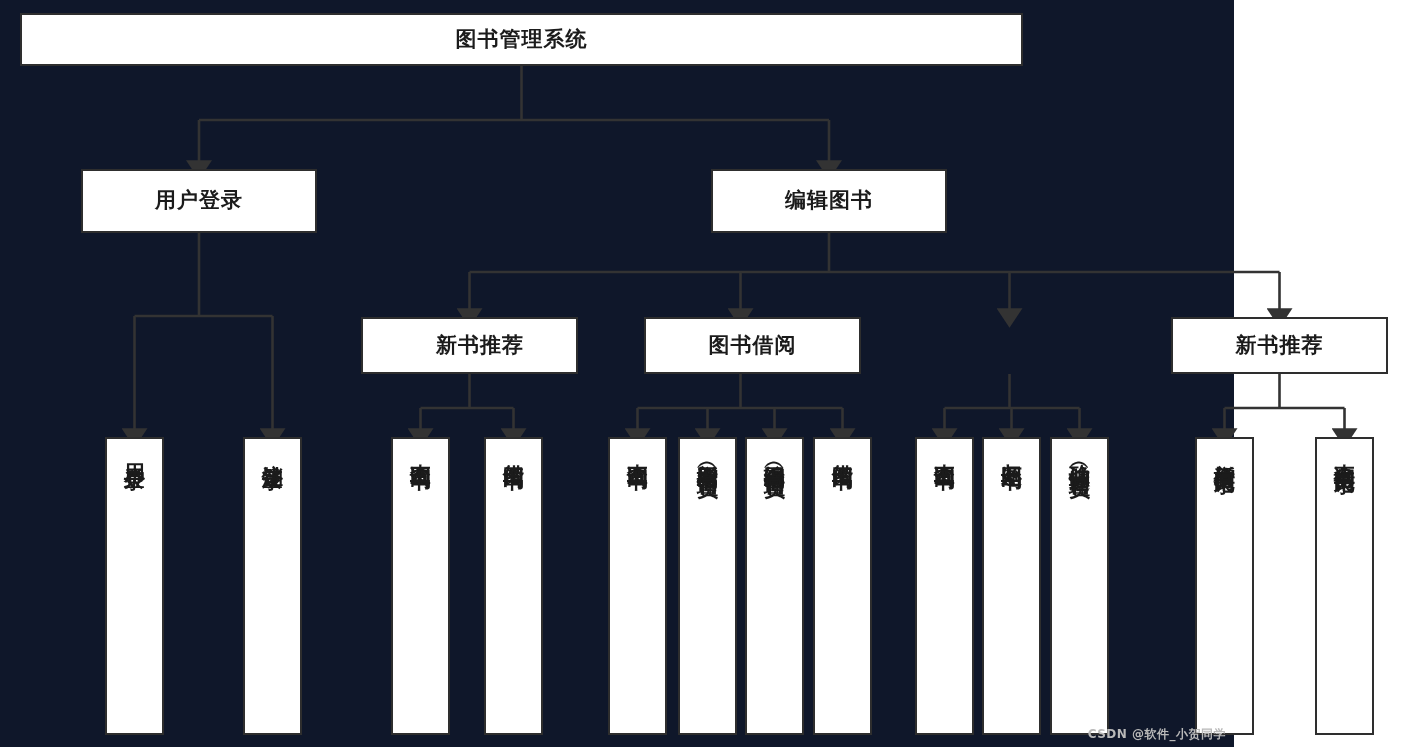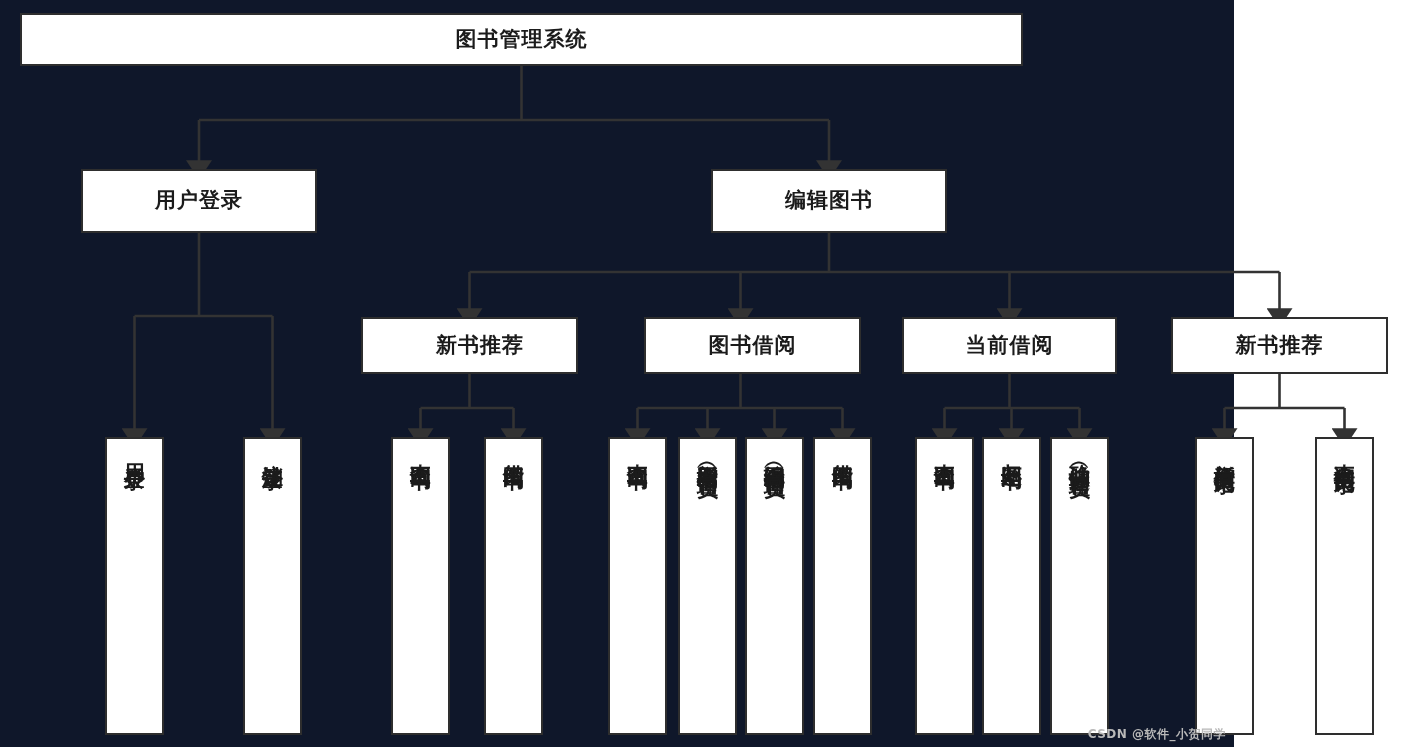--- a/index.html
+++ b/index.html
@@ -136,23 +136,20 @@
   <div class="node horizontal" style="left:711px; top:169px; width:236px; height:64px;">
     <span class="node-label">编辑图书</span>
   </div>
 
   <div class="node horizontal" style="left:361px; top:317px; width:217px; height:57px;padding-left:21px;">
     <span class="node-label">新书推荐</span>
   </div>
   <div class="node horizontal" style="left:632px; top:317px; width:217px; height:57px;margin-left:12px;">
     <span class="node-label">图书借阅</span>
   </div>
-  <div class="node horizontal" style="left:902px; top:317px; width:215px; height:57px;">
-    <span class="node-label">当前借阅</span>
-  </div>
   <div class="node horizontal" style="left:1171px; top:317px; width:217px; height:57px;">
     <span class="node-label">新书推荐</span>
   </div>
 
   <div class="node vertical" style="left:105px; top:437px; width:59px; height:298px;">
     <span class="node-label">用户登录</span>
   </div>
   <div class="node vertical" style="left:243px; top:437px; width:59px; height:298px;">
     <span class="node-label">注销登录</span>
   </div>

